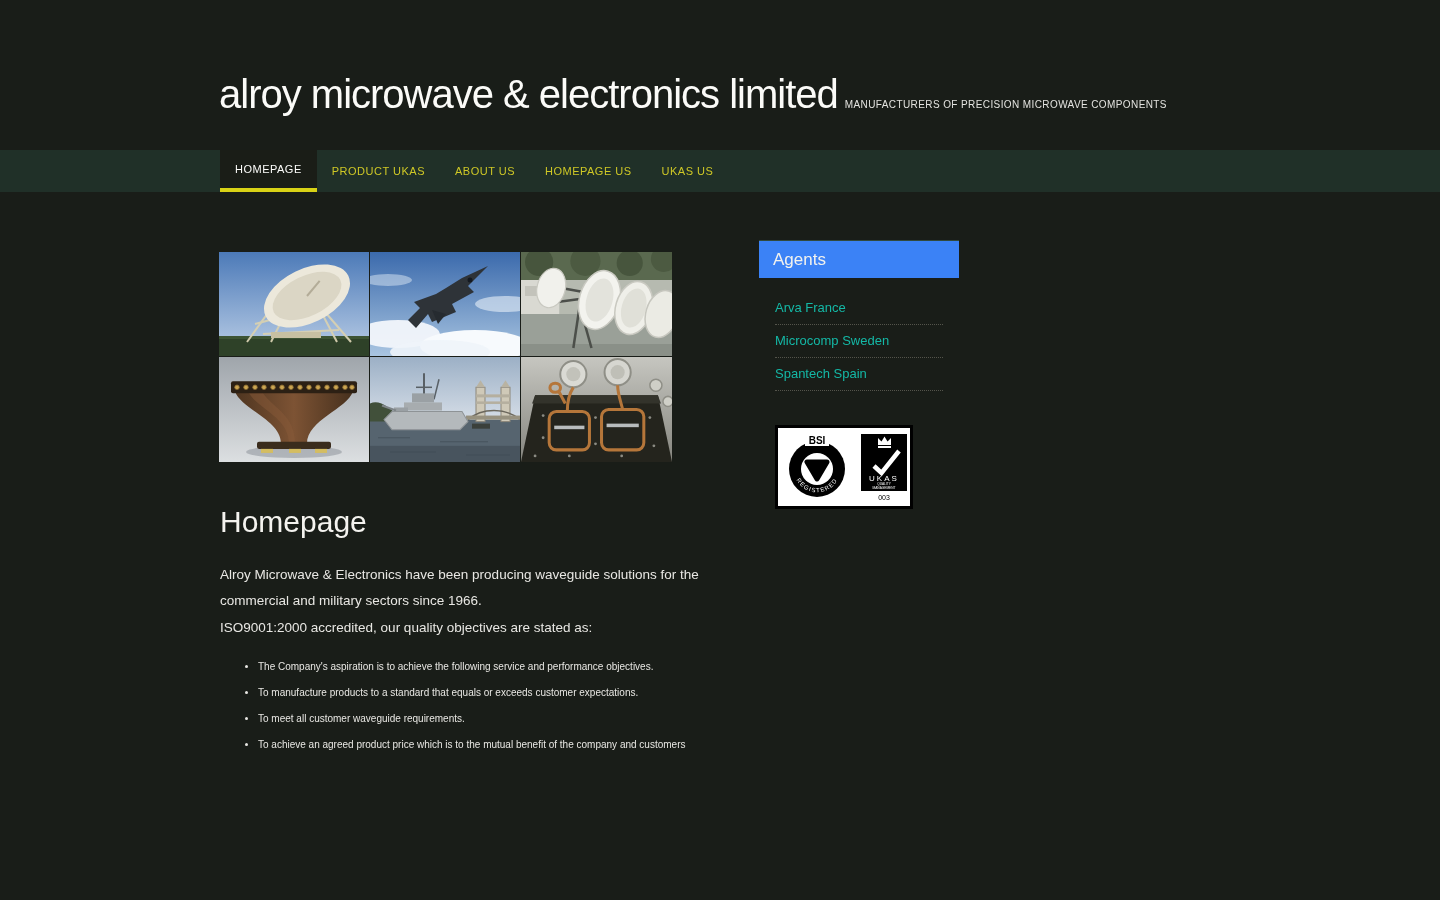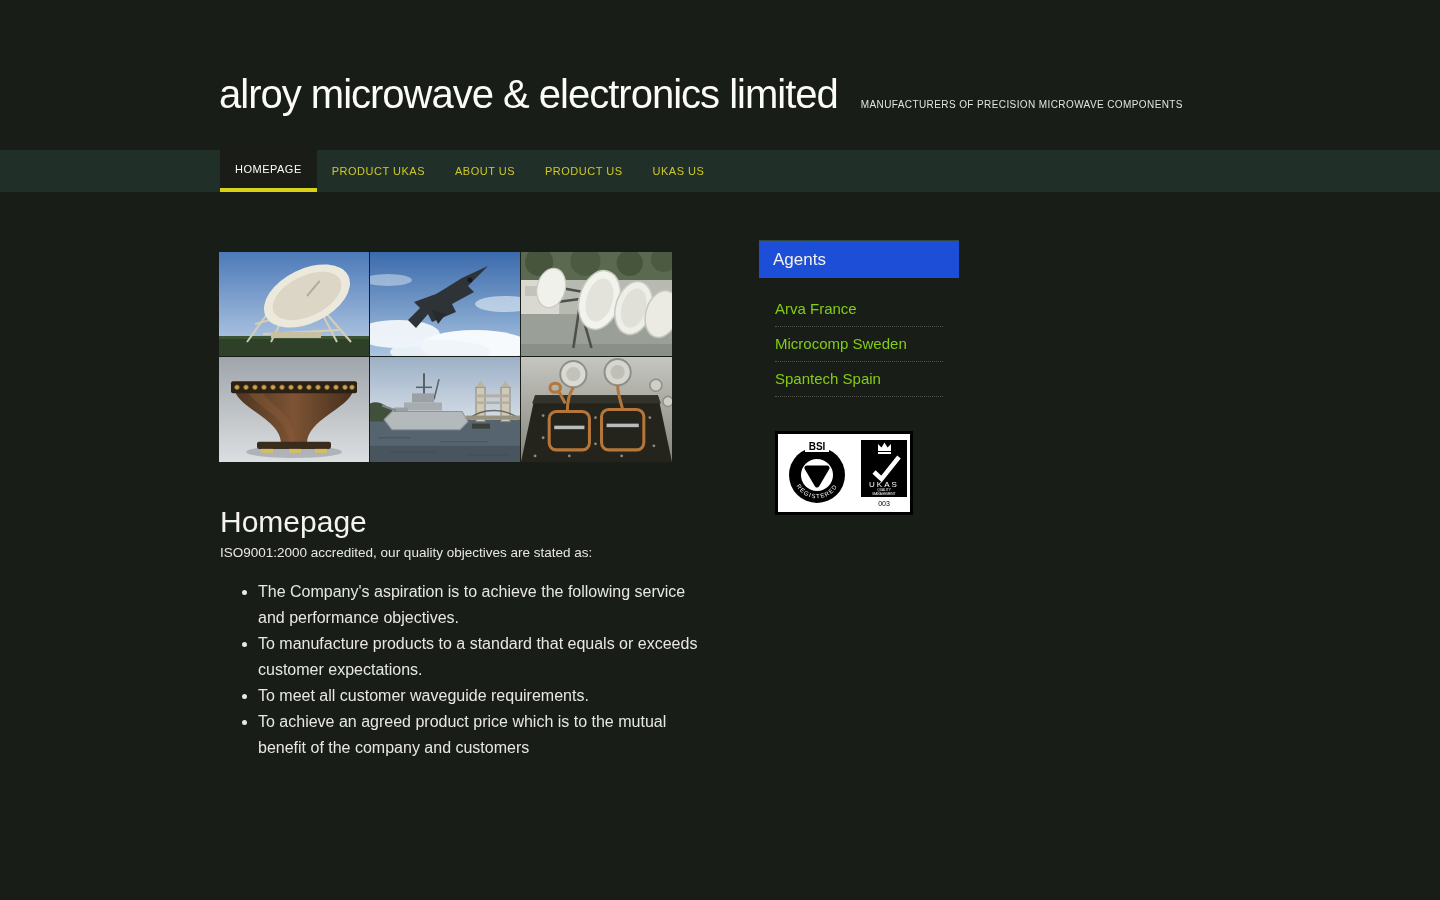--- a/index.html
+++ b/index.html
@@ -7,21 +7,21 @@
   body {
     background: #191d18;
     font-family: "Liberation Sans", "DejaVu Sans", sans-serif;
     overflow: hidden;
   }
   .page { position: relative; width: 1440px; height: 900px; background: #191d18; }
 
   
   .site-header {
     position: absolute; left: 219px; top: 72px;
-    display: flex; align-items: baseline; gap: 23px; white-space: nowrap;
+    display: flex; align-items: baseline; gap: 7px; white-space: nowrap;
   }
   .site-title {
     font-size: 40px; font-weight: 400; color: #fbfbf8;
     letter-spacing: -1px; line-height: 1.1;
   }
   .site-tagline {
     font-size: 10px; color: #e3e3df; letter-spacing: 0.4px; font-weight: 400;
   }
 
   
@@ -56,54 +56,54 @@
     font-size: 30px; font-weight: 400; color: #f4f3ef; letter-spacing: 0;
   }
   .content p {
     margin-top: 23px; font-size: 13.5px; color: #e8e7e3; line-height: 26px; width: 480px;
   }
   .content p.second { margin-top: 1px; }
   .content ul {
     margin: 13px 0 0 38px; width: 455px;
   }
   .content ul li {
-    font-size: 16px; color: #e8e7e3; line-height: 26px;
+    font-size: 10px; color: #e8e7e3; line-height: 26px;
   }
 
   
   .sidebar { position: absolute; left: 759px; top: 240px; width: 200px; }
   .agents-header {
-    height: 38px; background: #1d4ed8; border-top: 1px solid #31493c;
+    height: 38px; background: #3b82f6; border-top: 1px solid #31493c;
     display: flex; align-items: center; padding-left: 14px;
   }
   .agents-header span { font-size: 17px; color: #f2f2ee; font-weight: 400; }
   .agent-list { list-style: none; margin: 14px 0 0 16px; width: 168px; }
   .agent-list li {
-    padding: 8px 0 9px; font-size: 15px; color: #84cc16;
+    padding: 8px 0 9px; font-size: 13px; color: #14b8a6;
     border-bottom: 1px dotted #54544b; cursor: pointer;
   }
   .cert-logo { margin: 34px 0 0 16px; width: 154px; height: 84px; }
   .cert-logo svg { display: block; width: 138px; height: 84px; }
 </style>
 </head>
 <body>
 
 <div class="page">
 
   <div class="site-header">
     <span class="site-title">alroy microwave &amp; electronics limited</span>
     <span class="site-tagline">MANUFACTURERS OF PRECISION MICROWAVE COMPONENTS</span>
   </div>
 
   <nav class="main-nav">
     <ul>
       <li class="tab active">HOMEPAGE</li>
       <li class="tab">PRODUCT UKAS</li>
       <li class="tab">ABOUT US</li>
-      <li class="tab">PRODUCT US</li>
+      <li class="tab">HOMEPAGE US</li>
       <li class="tab">UKAS US</li>
     </ul>
   </nav>
 
   <div class="gallery">
 
     <figure>
       <svg viewBox="0 0 150 104" preserveAspectRatio="none">
         <defs>
           <linearGradient id="sky1" x1="0" y1="0" x2="0" y2="1">
@@ -307,20 +307,21 @@
           <circle cx="132" cy="88" r="1.4"></circle>
             <circle cx="48" cy="98" r="1.4"></circle>
             <circle cx="100" cy="98" r="1.4"></circle>
         </g>
       </svg>
     </figure>
   </div>
 
   <div class="content">
     <h2>Homepage</h2>
+    <p>Alroy Microwave &amp; Electronics have been producing waveguide solutions for the commercial and military sectors since 1966.</p>
     <p class="second">ISO9001:2000 accredited, our quality objectives are stated as:</p>
     <ul>
       <li>The Company's aspiration is to achieve the following service and performance objectives.</li>
       <li>To manufacture products to a standard that equals or exceeds customer expectations.</li>
       <li>To meet all customer waveguide requirements.</li>
       <li>To achieve an agreed product price which is to the mutual benefit of the company and customers</li>
     </ul>
   </div>
 
   <aside class="sidebar">

